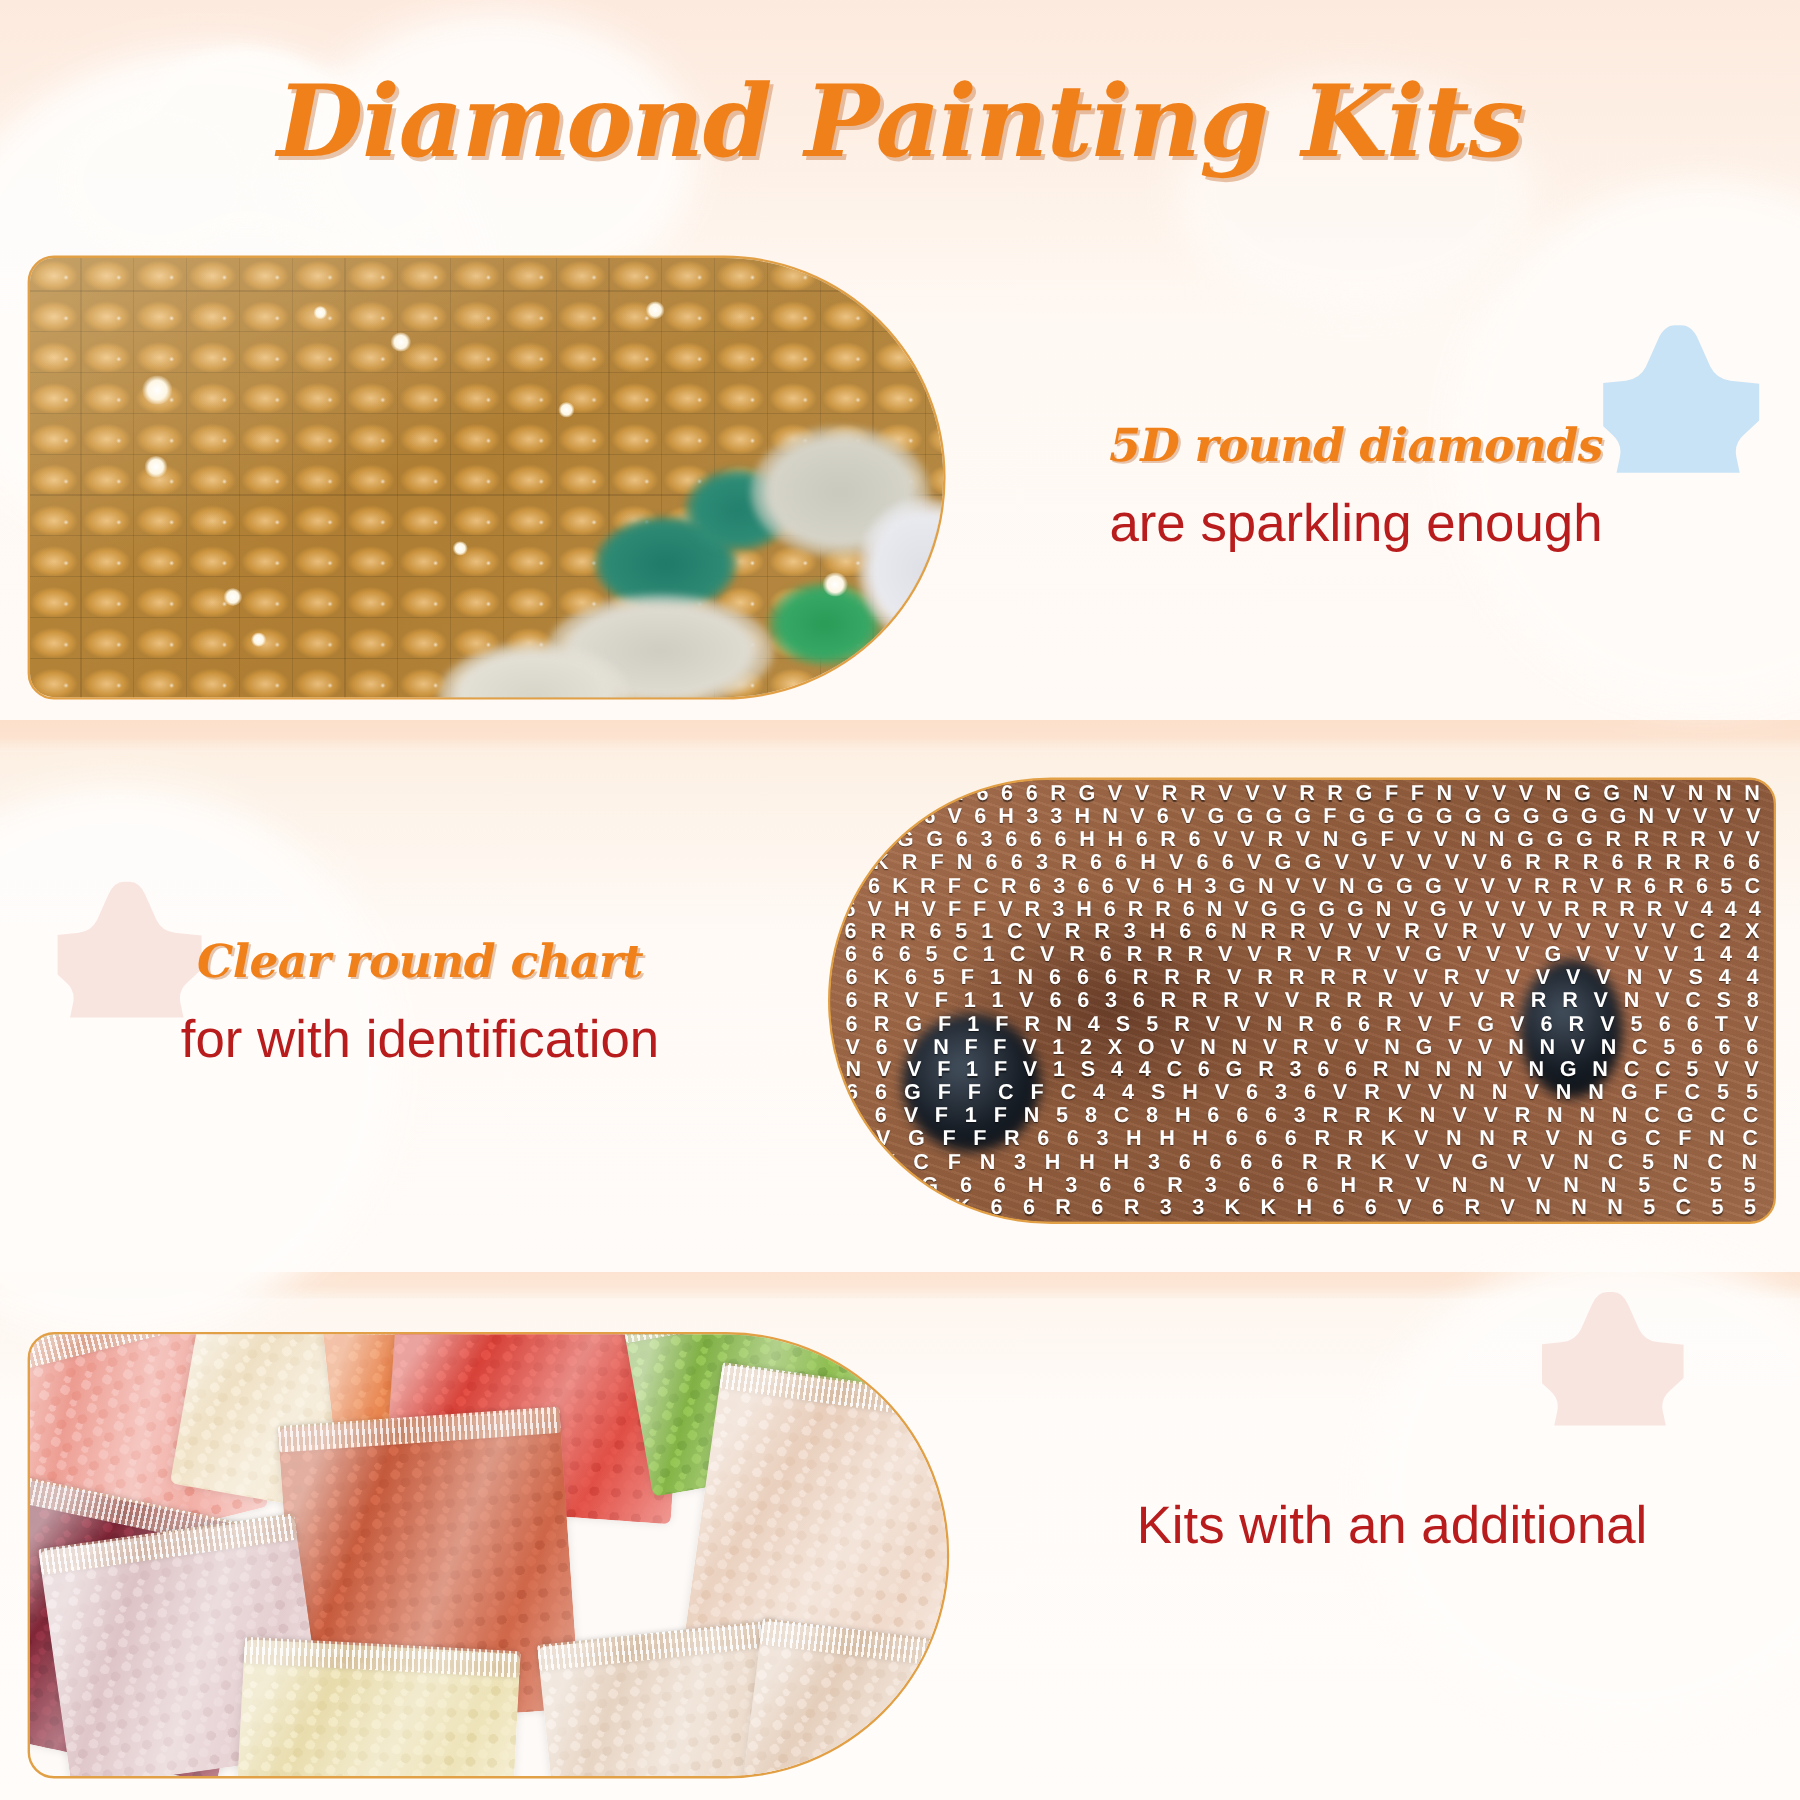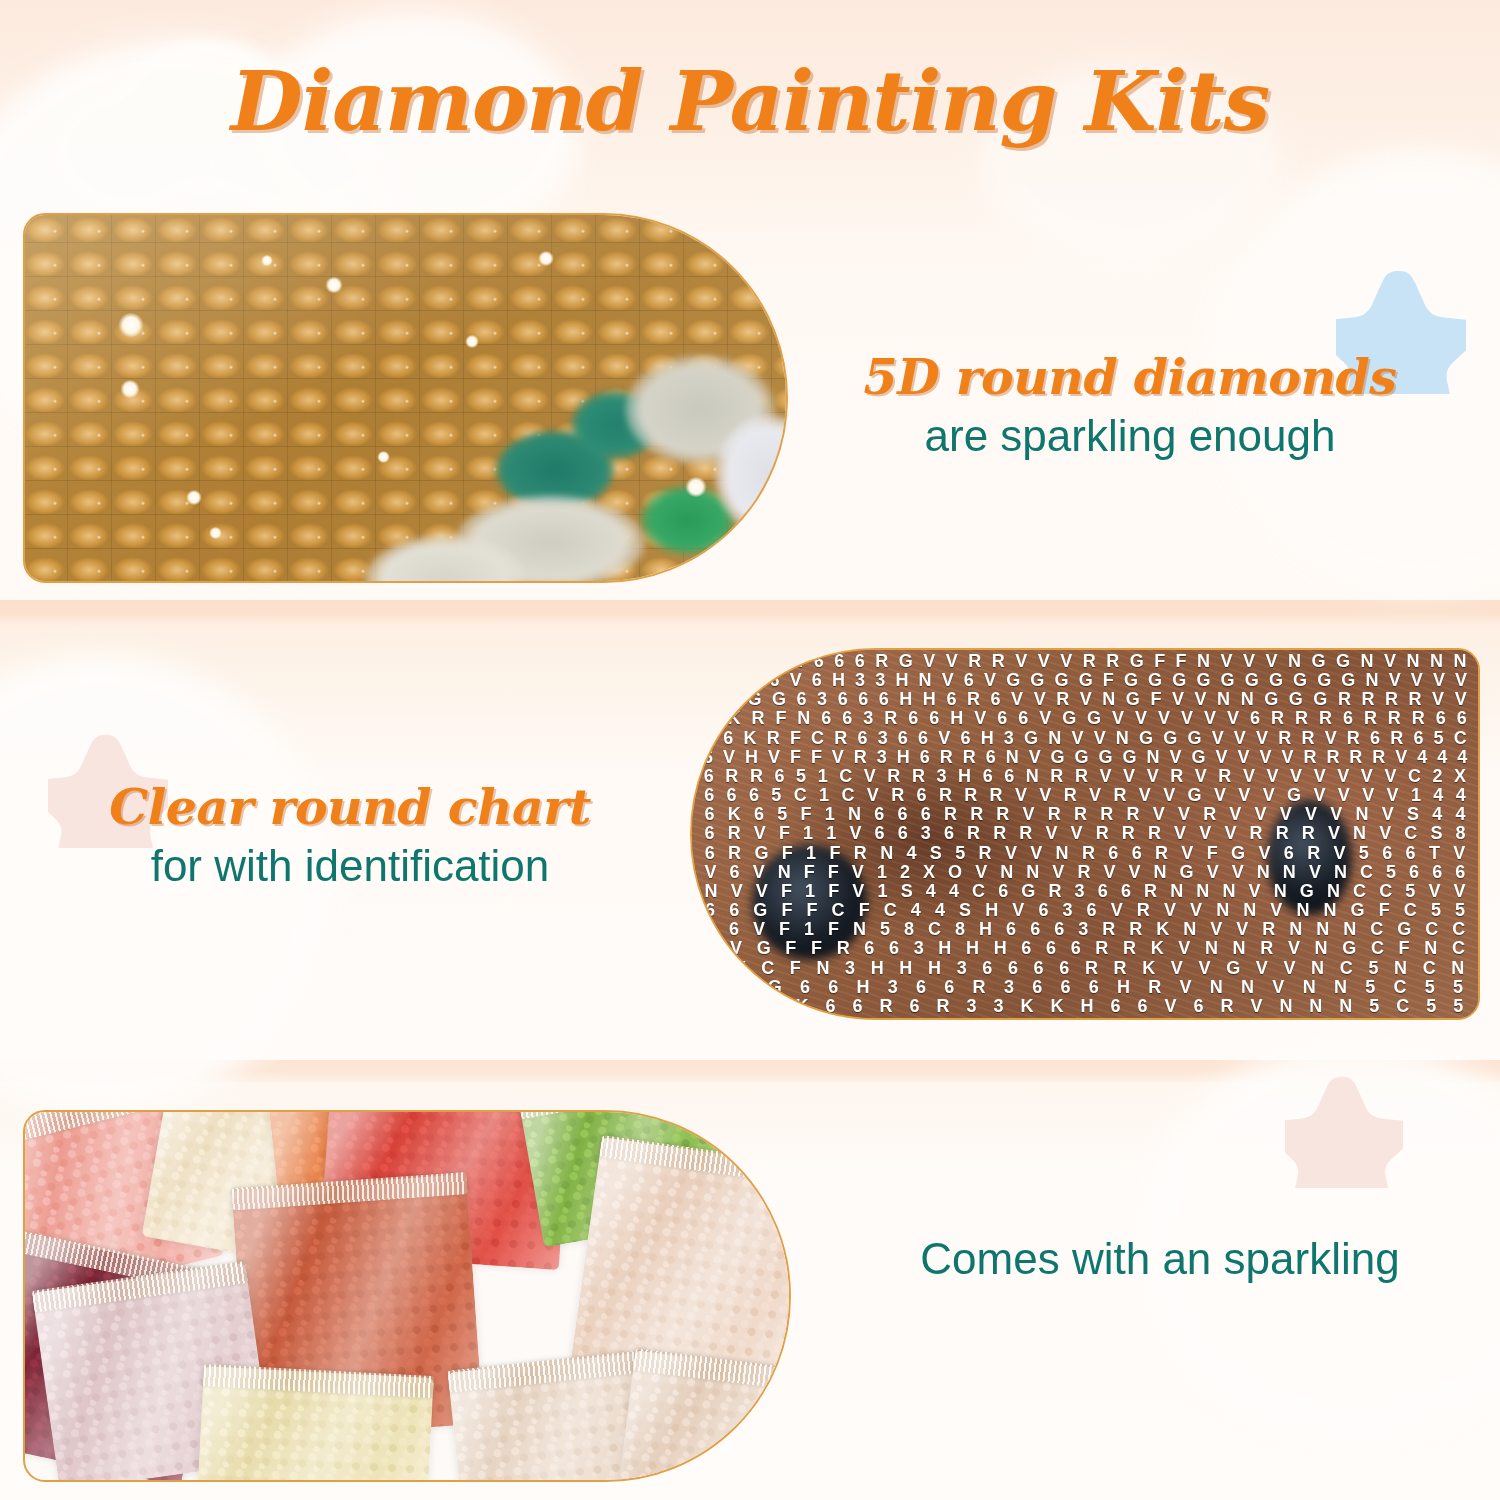--- a/index.html
+++ b/index.html
@@ -43,28 +43,28 @@
     position:absolute;left:0;top:52px;width:1500px;text-align:center;
     font-family:"DejaVu Serif","Liberation Serif",serif;
     font-weight:bold;font-style:italic;font-size:83px;letter-spacing:-1px;
     color:#f0811a;
     text-shadow:3px 3px 0 rgba(190,88,20,.35);
     white-space:nowrap;
   }
   .feat{position:absolute;}
   .feat .head{
     font-family:"DejaVu Serif","Liberation Serif",serif;
-    font-weight:bold;font-style:italic;font-size:49px;letter-spacing:-.5px;
+    font-weight:bold;font-style:italic;font-size:38px;letter-spacing:-.5px;
     color:#f0811a;text-shadow:2px 2px 0 rgba(185,92,25,.35);
     white-space:nowrap;line-height:1.12;
   }
   .feat .sub{
     font-family:"Liberation Sans",sans-serif;
-    font-weight:400;font-size:44px;color:#0f766e;
-    white-space:nowrap;line-height:1.2;margin-top:5px;
+    font-weight:400;font-size:44px;color:#b91c1c;
+    white-space:nowrap;line-height:1.2;margin-top:18px;
   }
   .feat.c{text-align:center;}
 
   
   .panel{position:absolute;overflow:hidden;box-sizing:border-box;
          border:2px solid #e2a046;background:#fff;}
   .panel .inner{position:absolute;inset:0;}
 
   
   #panel-beads{left:23px;top:213px;width:765px;height:370px;
@@ -910,16 +910,16 @@
         </div>
         <div class="bag" style="left: 600px; top: 250px; width: 200px; height: 160px; transform: rotate(7deg);">
           <div class="grains" style="background: radial-gradient(4px at 5px 5px, rgb(239, 220, 205) 0px, rgb(239, 220, 205) 4px, rgba(0, 0, 0, 0) 4px) 0% 0% / 18px 20px, radial-gradient(4px at 13px 12px, rgb(222, 196, 174) 0px, rgb(222, 196, 174) 4px, rgba(0, 0, 0, 0) 4px) 0% 0% / 18px 20px, radial-gradient(3px at 9px 17px, rgb(239, 220, 205) 0px, rgb(239, 220, 205) 3px, rgba(0, 0, 0, 0) 3px) 0% 0% / 18px 20px, linear-gradient(135deg, rgb(222, 196, 174), rgb(239, 220, 205)) 0% 0% / 100% 100%;"></div>
           <div class="zip" style="left: 0px; top: -2px; width: 100%; height: 22px;"></div>
           <div class="sheen"></div>
         </div>
       </div>
   </div>
 
   <div class="feat c" style="left:880px;top:1228px;width:560px;">
-    <div class="sub">Comes with an sparkling</div>
+    <div class="sub">Kits with an additional</div>
   </div>
 
 </div>
 
 </body></html>

